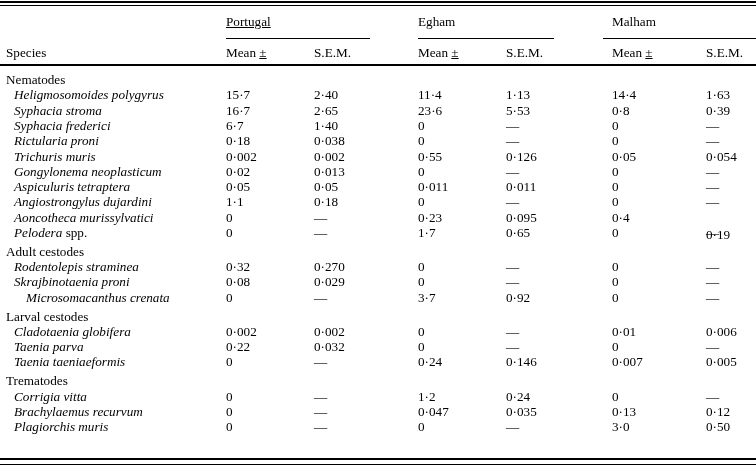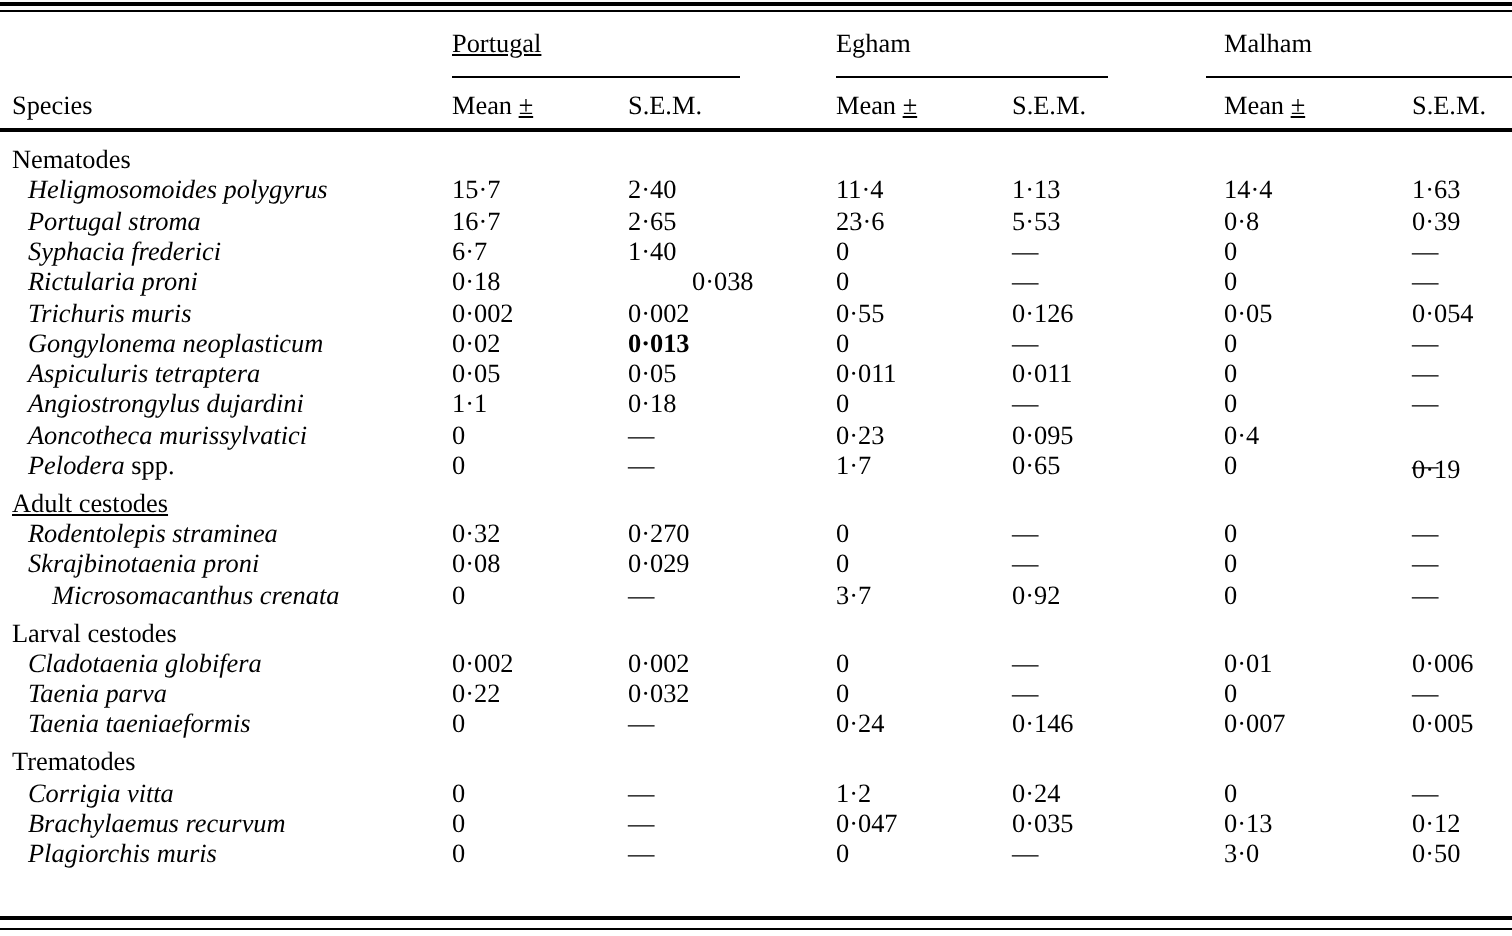--- a/index.html
+++ b/index.html
@@ -44,59 +44,59 @@
     <div>
       <div class="txt" style="left: 14px; top: 88.3px;"><span class="it">Heligmosomoides polygyrus</span><span></span></div>
       <div class="txt" style="left: 226px; top: 88.3px;">15·7</div>
       <div class="txt" style="left: 314px; top: 88.3px;">2·40</div>
       <div class="txt" style="left: 418px; top: 88.3px;">11·4</div>
       <div class="txt" style="left: 506px; top: 88.3px;">1·13</div>
       <div class="txt" style="left: 612px; top: 88.3px;">14·4</div>
       <div class="txt" style="left: 706px; top: 88.3px;">1·63</div>
     </div>
     <div>
-      <div class="txt" style="left: 14px; top: 103.6px;"><span class="it">Portugal stroma</span><span></span></div>
+      <div class="txt" style="left: 14px; top: 103.6px;"><span class="it">Syphacia stroma</span><span></span></div>
       <div class="txt" style="left: 226px; top: 103.6px;">16·7</div>
       <div class="txt" style="left: 314px; top: 103.6px;">2·65</div>
       <div class="txt" style="left: 418px; top: 103.6px;">23·6</div>
       <div class="txt" style="left: 506px; top: 103.6px;">5·53</div>
       <div class="txt" style="left: 612px; top: 103.6px;">0·8</div>
       <div class="txt" style="left: 706px; top: 103.6px;">0·39</div>
     </div>
     <div>
       <div class="txt" style="left: 14px; top: 118.9px;"><span class="it">Syphacia frederici</span><span></span></div>
       <div class="txt" style="left: 226px; top: 118.9px;">6·7</div>
       <div class="txt" style="left: 314px; top: 118.9px;">1·40</div>
       <div class="txt" style="left: 418px; top: 118.9px;">0</div>
       <div class="txt" style="left: 506px; top: 118.9px;">—</div>
       <div class="txt" style="left: 612px; top: 118.9px;">0</div>
       <div class="txt" style="left: 706px; top: 118.9px;">—</div>
     </div>
     <div>
       <div class="txt" style="left: 14px; top: 134.2px;"><span class="it">Rictularia proni</span><span></span></div>
       <div class="txt" style="left: 226px; top: 134.2px;">0·18</div>
-      <div class="txt" style="left: 314px; top: 134.2px; margin-left: 32px;">0·038</div>
+      <div class="txt" style="left: 314px; top: 134.2px;">0·038</div>
       <div class="txt" style="left: 418px; top: 134.2px;">0</div>
       <div class="txt" style="left: 506px; top: 134.2px;">—</div>
       <div class="txt" style="left: 612px; top: 134.2px;">0</div>
       <div class="txt" style="left: 706px; top: 134.2px;">—</div>
     </div>
     <div>
       <div class="txt" style="left: 14px; top: 149.5px;"><span class="it">Trichuris muris</span><span></span></div>
       <div class="txt" style="left: 226px; top: 149.5px;">0·002</div>
       <div class="txt" style="left: 314px; top: 149.5px;">0·002</div>
       <div class="txt" style="left: 418px; top: 149.5px;">0·55</div>
       <div class="txt" style="left: 506px; top: 149.5px;">0·126</div>
       <div class="txt" style="left: 612px; top: 149.5px;">0·05</div>
       <div class="txt" style="left: 706px; top: 149.5px;">0·054</div>
     </div>
     <div>
       <div class="txt" style="left: 14px; top: 164.8px;"><span class="it">Gongylonema neoplasticum</span><span></span></div>
       <div class="txt" style="left: 226px; top: 164.8px;">0·02</div>
-      <div class="txt" style="left: 314px; top: 164.8px; font-weight: bold;">0·013</div>
+      <div class="txt" style="left: 314px; top: 164.8px;">0·013</div>
       <div class="txt" style="left: 418px; top: 164.8px;">0</div>
       <div class="txt" style="left: 506px; top: 164.8px;">—</div>
       <div class="txt" style="left: 612px; top: 164.8px;">0</div>
       <div class="txt" style="left: 706px; top: 164.8px;">—</div>
     </div>
     <div>
       <div class="txt" style="left: 14px; top: 180.1px;"><span class="it">Aspiculuris tetraptera</span><span></span></div>
       <div class="txt" style="left: 226px; top: 180.1px;">0·05</div>
       <div class="txt" style="left: 314px; top: 180.1px;">0·05</div>
       <div class="txt" style="left: 418px; top: 180.1px;">0·011</div>
@@ -124,21 +124,21 @@
     </div>
     <div>
       <div class="txt" style="left: 14px; top: 226px;"><span class="it">Pelodera</span><span> spp.</span></div>
       <div class="txt" style="left: 226px; top: 226px;">0</div>
       <div class="txt" style="left: 314px; top: 226px;">—</div>
       <div class="txt" style="left: 418px; top: 226px;">1·7</div>
       <div class="txt" style="left: 506px; top: 226px;">0·65</div>
       <div class="txt" style="left: 612px; top: 226px;">0</div>
       <div class="txt" style="left: 706px; top: 226px;">—</div>
     </div>
-    <div class="txt" style="left: 6px; top: 244.8px; text-decoration: underline;">Adult cestodes</div>
+    <div class="txt" style="left: 6px; top: 244.8px;">Adult cestodes</div>
     <div>
       <div class="txt" style="left: 14px; top: 260.1px;"><span class="it">Rodentolepis straminea</span><span></span></div>
       <div class="txt" style="left: 226px; top: 260.1px;">0·32</div>
       <div class="txt" style="left: 314px; top: 260.1px;">0·270</div>
       <div class="txt" style="left: 418px; top: 260.1px;">0</div>
       <div class="txt" style="left: 506px; top: 260.1px;">—</div>
       <div class="txt" style="left: 612px; top: 260.1px;">0</div>
       <div class="txt" style="left: 706px; top: 260.1px;">—</div>
     </div>
     <div>

